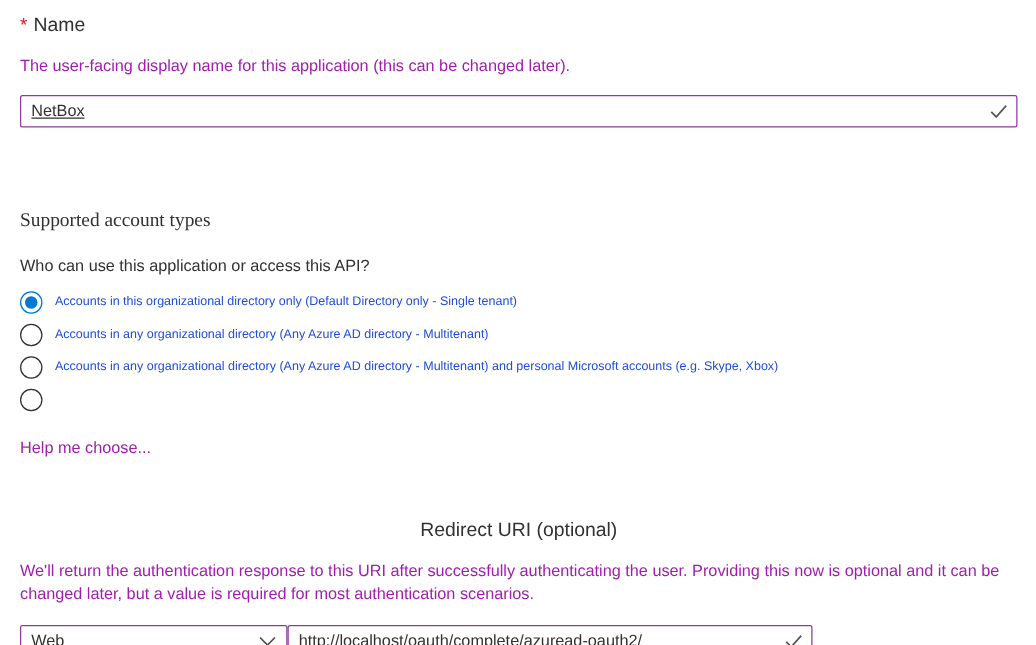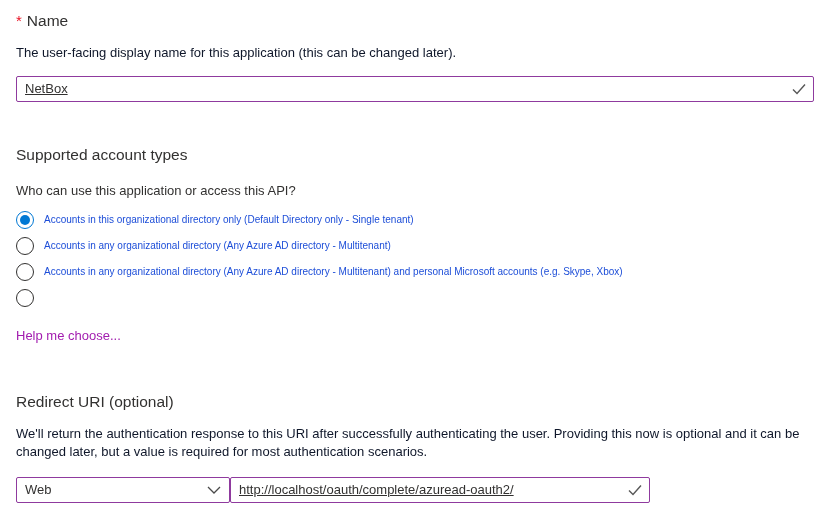--- a/index.html
+++ b/index.html
@@ -16,21 +16,21 @@
     font-size: 15.5px;
     font-weight: 400;
     color: #323130;
     line-height: 21px;
   }
   .required-star { color: #e81123; margin-right: 5px; font-size: 15px; }
 
   .desc {
     font-size: 13px;
     line-height: 18.5px;
-    color: #0f172a;
+    color: #a21caf;
     margin-top: 13px;
     max-width: 797px;
   }
 
   .text-field {
     position: relative;
     margin-top: 13px;
     height: 26px;
     border: 1px solid #8f3a9e;
     border-radius: 2px;
@@ -88,21 +88,21 @@
 
   .help-link {
     display: inline-block;
     margin-top: 17px;
     font-size: 13px;
     color: #a21caf;
     text-decoration: none;
     cursor: pointer;
   }
 
-  .redirect-heading { margin-top: 47px; }
+  .redirect-heading { margin-top: 47px; text-align: center; }
 
   .uri-row {
     display: flex;
     margin-top: 15px;
     align-items: center;
   }
   .select-box {
     position: relative;
     width: 214px;
     height: 26px;
@@ -118,21 +118,21 @@
   .chevron-icon {
     position: absolute;
     right: 8px;
     top: 50%;
     transform: translateY(-50%);
     width: 14px; height: 9px;
     pointer-events: none;
   }
   .uri-field { width: 420px; margin-top: 0; }
 
-  .spacer-after-input { margin-top: 42px; }
+  .spacer-after-input { margin-top: 64px; font-family: Liberation Serif, serif; }
 </style>
 </head>
 <body>
 
 <div class="page">
 
   
   <div class="section-heading">
     <span class="required-star">*</span><span>Name</span>
   </div>

